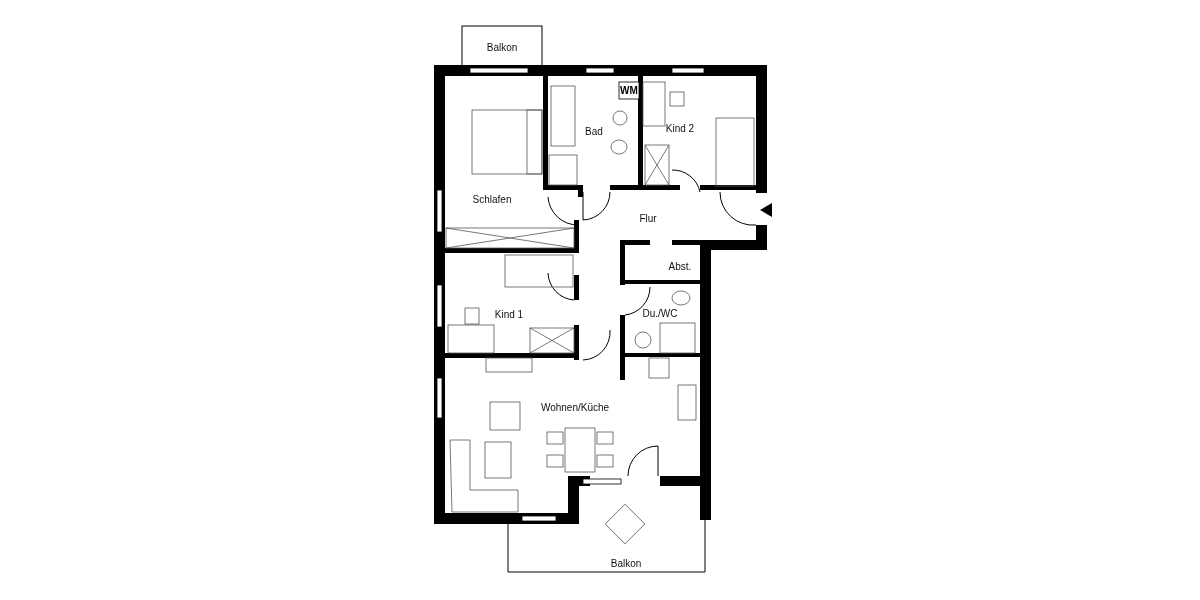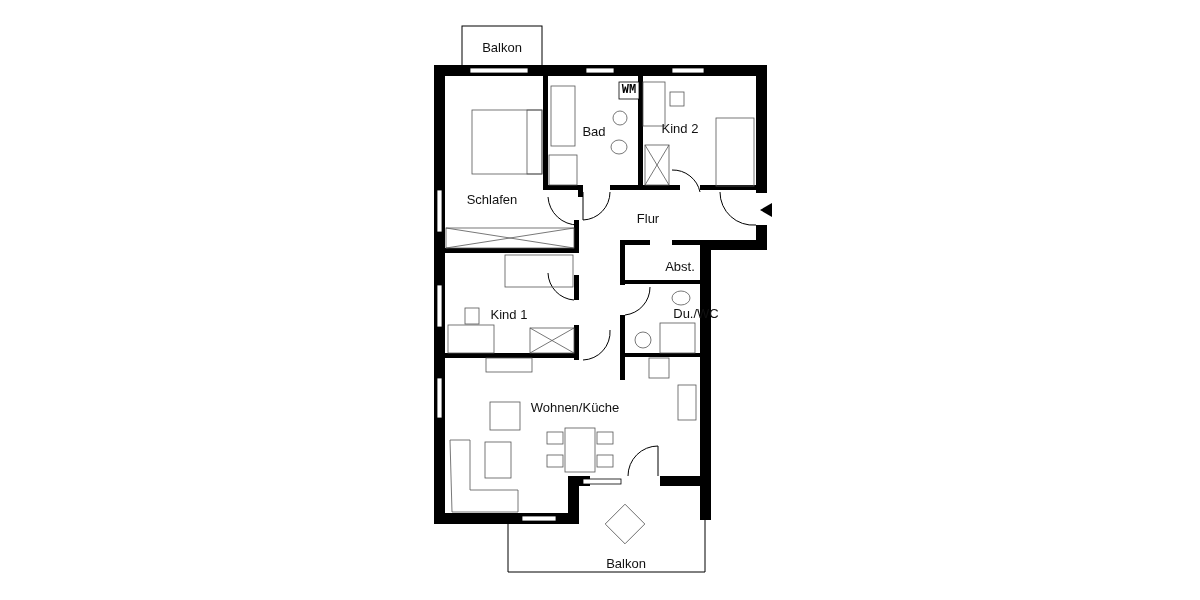--- a/index.html
+++ b/index.html
@@ -2,22 +2,22 @@
 <html><head>
 <meta charset="utf-8">
 <style>
   html, body { margin:0; padding:0; background:#ffffff; }
   body { width:1200px; height:600px; overflow:hidden; position:relative; font-family:"Liberation Sans", sans-serif; }
   svg { position:absolute; left:0; top:0; }
   .wall { fill:#000; }
   .line { fill:none; stroke:#000; stroke-width:1; }
   .thin { fill:none; stroke:#555; stroke-width:0.8; }
   .win { fill:#fff; stroke:#000; stroke-width:0.8; }
-  .lbl { position:absolute; font-size:13px; color:#111; white-space:nowrap; transform:translate(-50%,-50%); }
-  .wm { position:absolute; font-size:12px; font-weight:bold; transform:translate(-50%,-50%);font-family:Liberation Mono, monospace; }
+  .lbl { position:absolute; font-size:10px; color:#111; white-space:nowrap; transform:translate(-50%,-50%); }
+  .wm { position:absolute; font-size:10px; font-weight:bold; transform:translate(-50%,-50%); }
 </style>
 </head>
 <body>
 
 <svg width="1200" height="600" viewBox="0 0 1200 600">
 
   <rect x="462" y="26" width="80" height="42" class="line"></rect>
 
   <polyline points="508,520 508,572 705,572 705,520" class="line"></polyline>
 
@@ -120,16 +120,16 @@
   </g>
 </svg>
 
 <span class="lbl" style="left:502px;top:47px">Balkon</span>
 <span class="lbl" style="left:492px;top:199px">Schlafen</span>
 <span class="lbl" style="left:594px;top:131px">Bad</span>
 <span class="lbl" style="left:680px;top:128px">Kind 2</span>
 <span class="lbl" style="left:648px;top:218px">Flur</span>
 <span class="lbl" style="left:680px;top:266px">Abst.</span>
 <span class="lbl" style="left:509px;top:314px">Kind 1</span>
-<span class="lbl" style="left:696px;top:313px">Du./WC</span>
+<span class="lbl" style="left:660px;top:313px">Du./WC</span>
 <span class="lbl" style="left:575px;top:407px">Wohnen/Küche</span>
 <span class="lbl" style="left:626px;top:563px">Balkon</span>
 <span class="wm" style="left:629px;top:90px">WM</span>
 
 </body></html>

